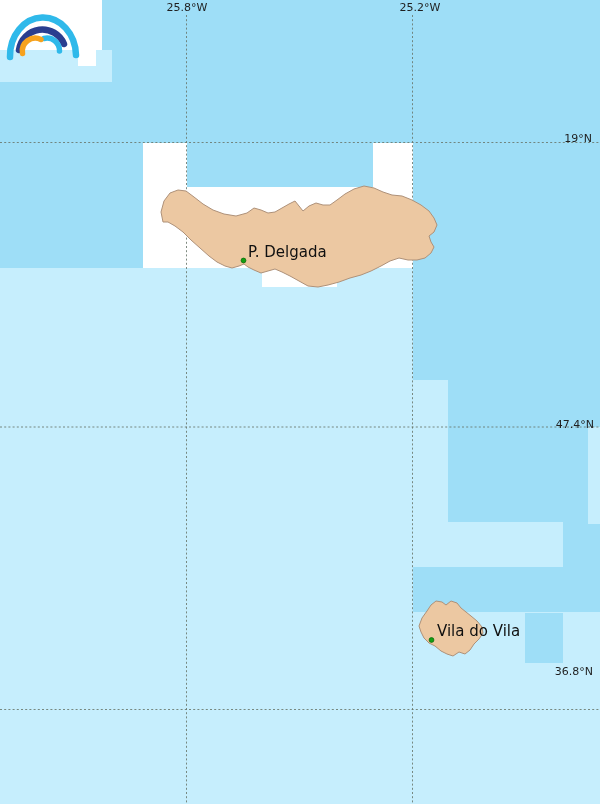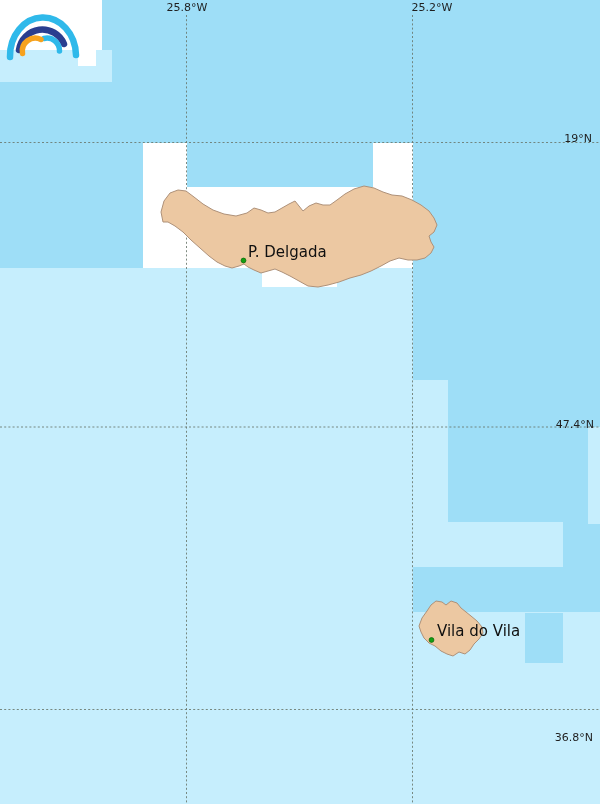--- a/index.html
+++ b/index.html
@@ -86,20 +86,20 @@
   </svg>
 
   <svg class="logo-svg" width="100" height="70" viewBox="0 0 100 70">
     <path class="logo-arc" d="M10,57 A33,38.5 0 0 1 76,55" stroke="#2FB9EA" stroke-width="6.5"></path>
     <path class="logo-arc" d="M19,50 A23.5,23.5 0 0 1 64,44" stroke="#2A3E8F" stroke-width="6.5"></path>
     <path class="logo-arc" d="M44,38.5 A12.5,12.5 0 0 1 59.5,51" stroke="#2FB9EA" stroke-width="5.5"></path>
     <path class="logo-arc" d="M22.5,53.5 A13,13 0 0 1 41,39.5" stroke="#F6A21E" stroke-width="5.5"></path>
   </svg>
 
   <span class="glabel centered" style="left:187px; top:2px;">25.8°W</span>
-  <span class="glabel centered" style="left:432px; top:2px;">25.2°W</span>
+  <span class="glabel centered" style="left:420px; top:2px;">25.2°W</span>
   <span class="glabel" style="right:8px; top:133px;">19°N</span>
   <span class="glabel" style="right:6px; top:419px;">47.4°N</span>
-  <span class="glabel" style="right:7px; top:732px;">36.8°N</span>
+  <span class="glabel" style="right:7px; top:666px;">36.8°N</span>
 
   <span class="plabel" style="left:248px; top:245px;">P. Delgada</span>
   <span class="plabel" style="left:437px; top:624px;">Vila do Vila</span>
 </div>
 
 </body></html>

